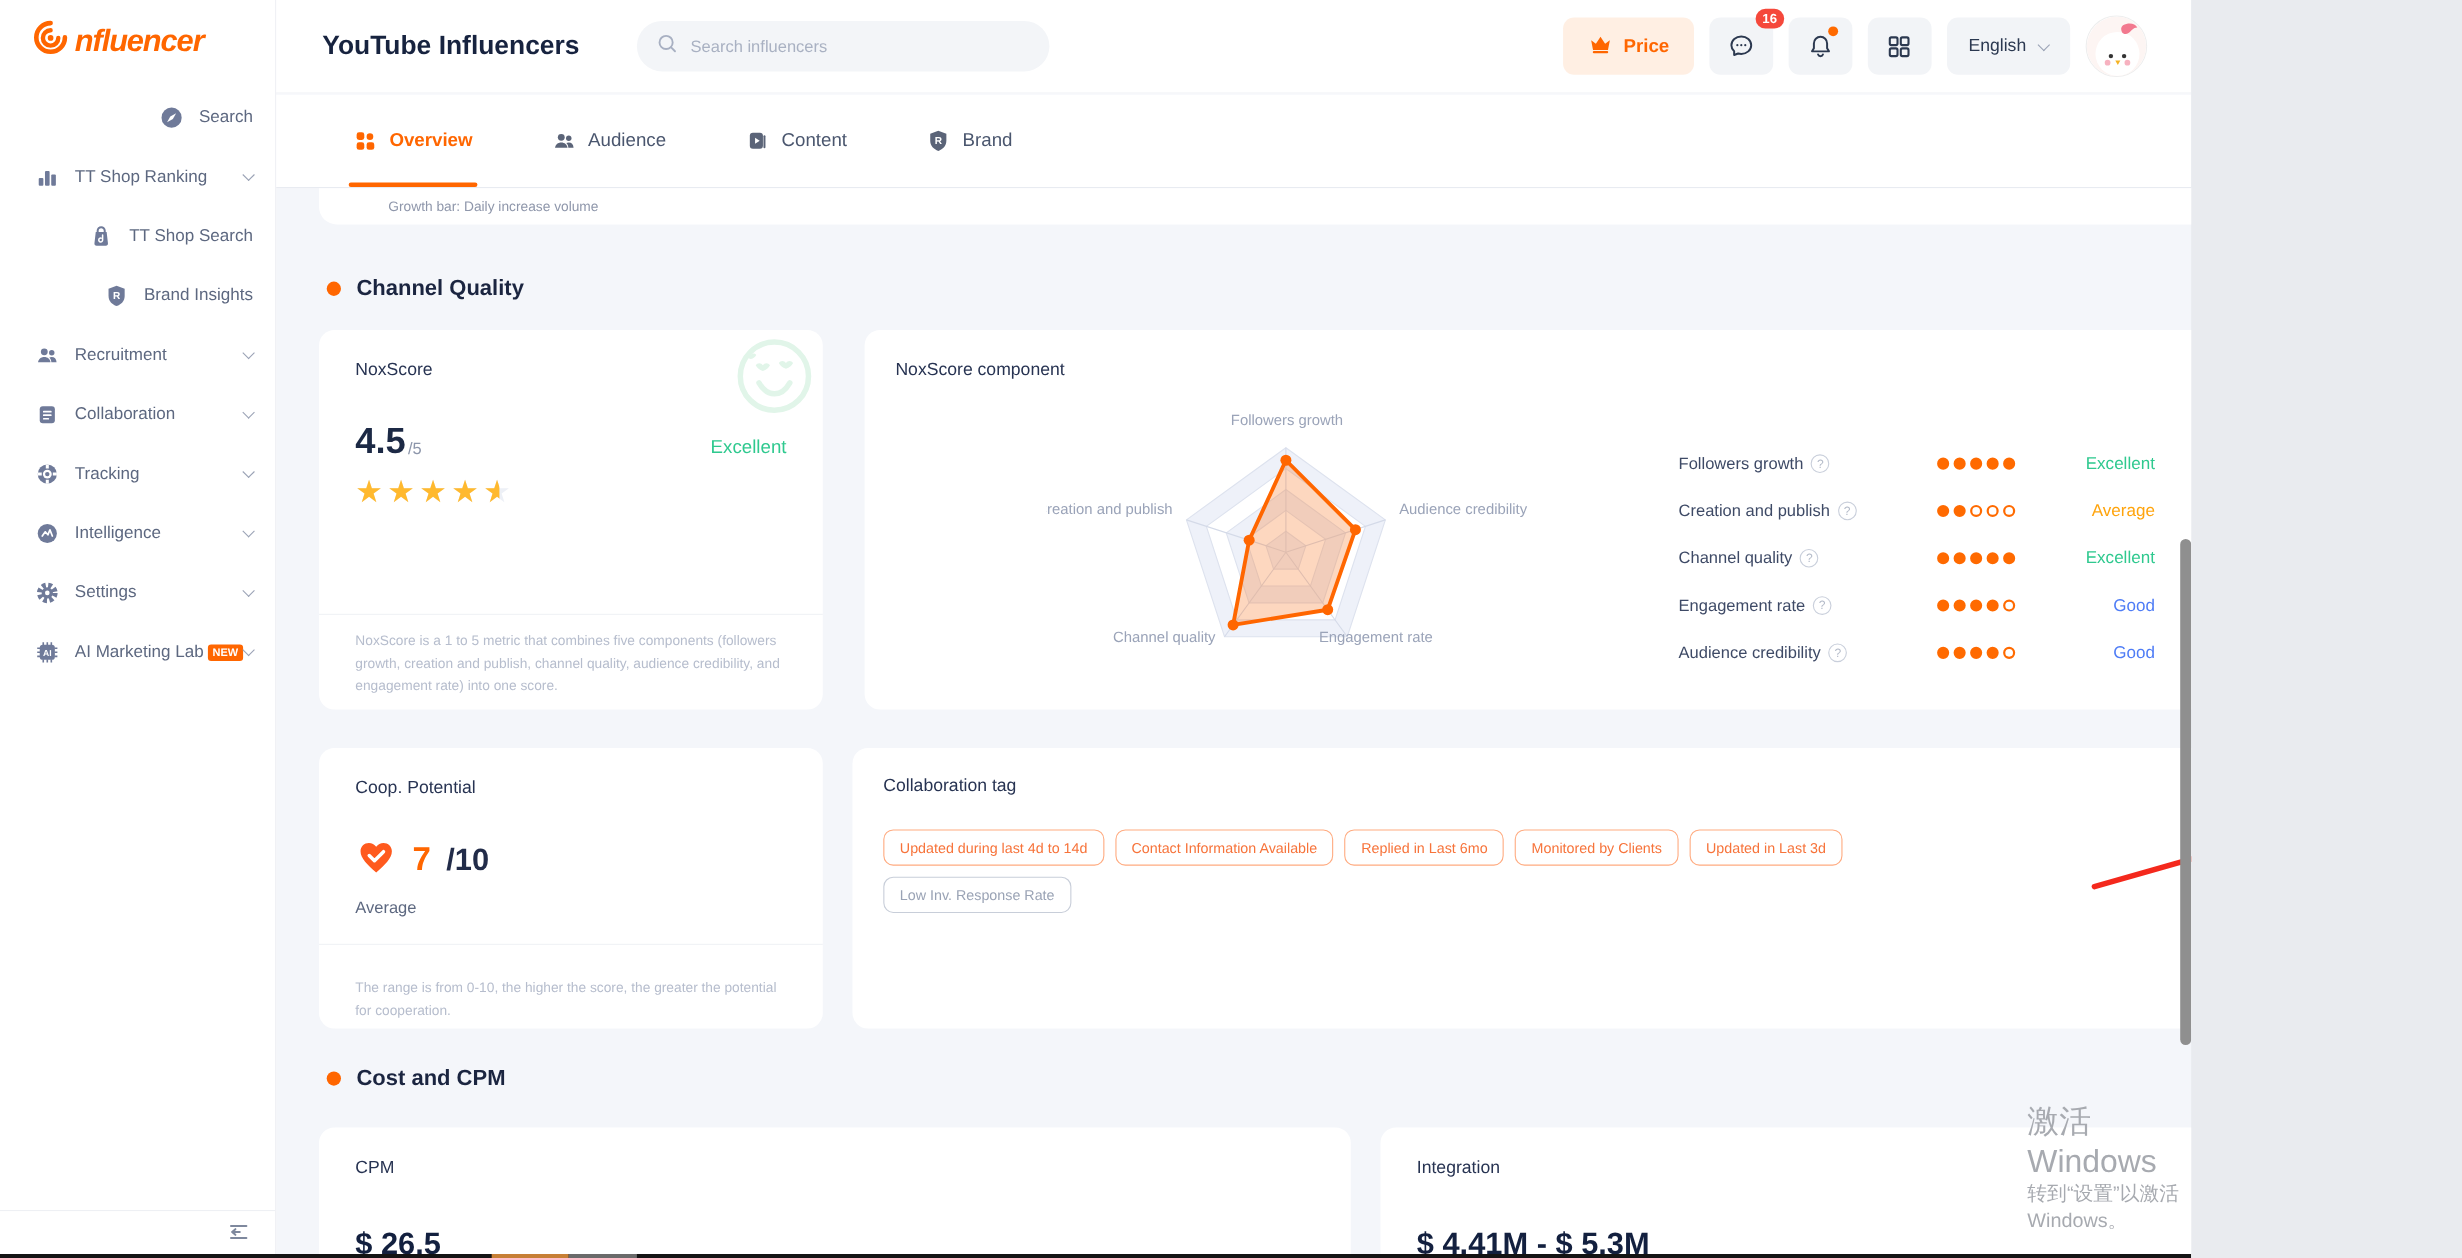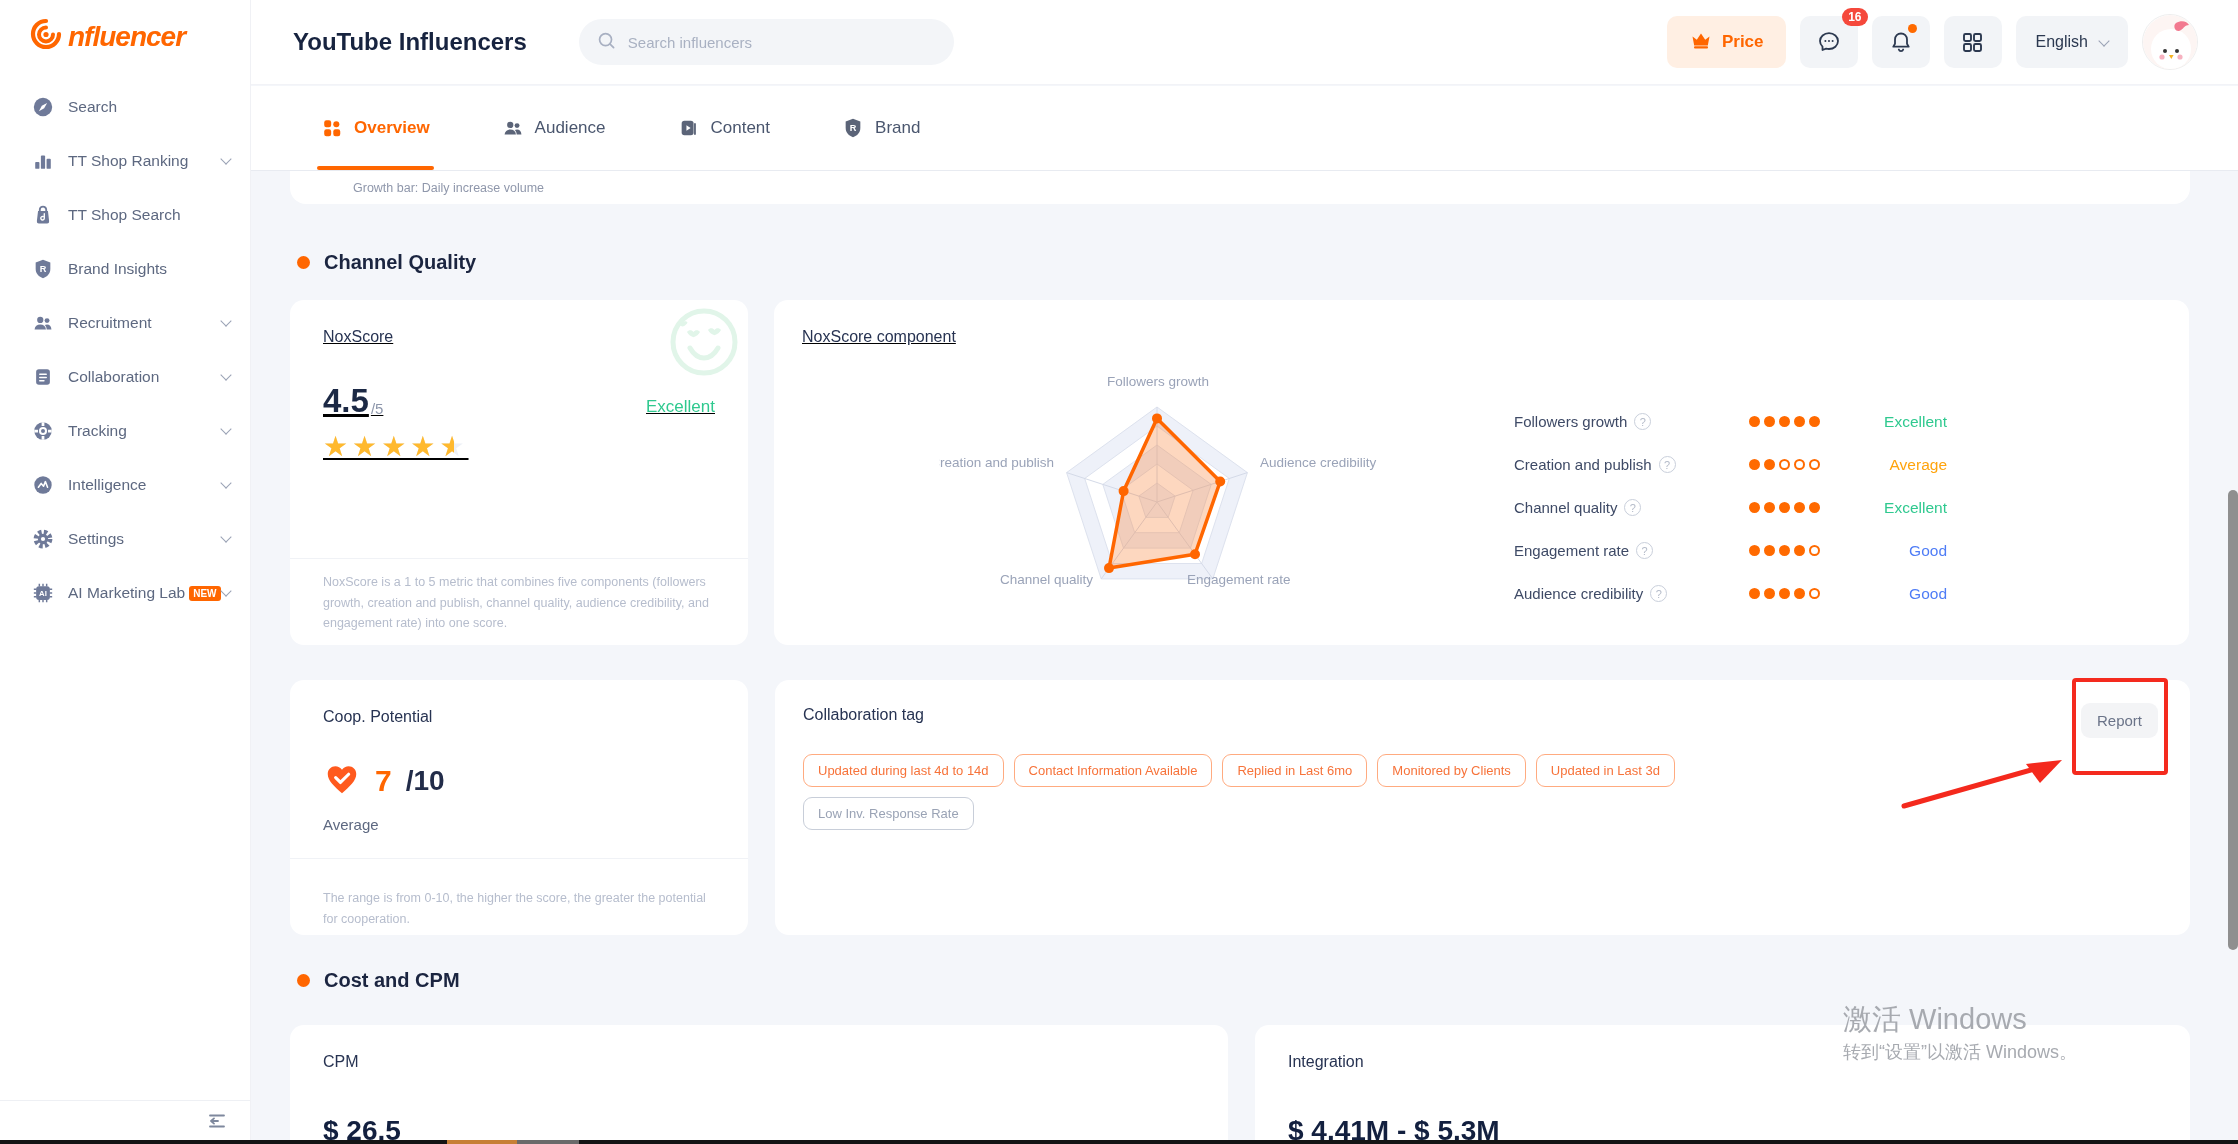--- a/index.html
+++ b/index.html
@@ -1,24 +1,24 @@
 <!DOCTYPE html>
 <html><head>
 <meta charset="utf-8">
 <style>
   * { margin:0; padding:0; box-sizing:border-box; }
   body { font-family:"Liberation Sans",sans-serif; background:#e9ebef; }
-  .screen { position:relative; width:2238px; height:1144px; background:#f4f6fa; overflow:hidden; }
+  .screen { position:relative; width:1992px; height:1144px; background:#f4f6fa; overflow:hidden; }
 
   
   .sidebar { position:absolute; left:0; top:0; width:251px; height:100%; background:#fff; border-right:1px solid #f0f1f5; z-index:5; }
   .logo { display:flex; align-items:center; padding:16px 0 0 26px; height:58px; cursor:pointer; }
   .logo-text { color:#ff6600; font-size:28px; font-weight:700; font-style:italic; letter-spacing:-1px; margin-left:2px; }
   .nav { margin-top:22px; }
-  .nav-item { display:flex; align-items:center; height:54px; padding:0 20px 0 32px; color:#5d6880; font-size:15.5px; font-weight:500; cursor:pointer; }
+  .nav-item { display:flex; align-items:center; height:54px; padding:0 20px 0 32px; color:#5d6880; font-size:15.5px; font-weight:500; cursor:pointer;justify-content:flex-end; }
   .nav-item .sicon { width:22px; height:22px; margin-right:14px; flex:0 0 22px; }
   .nav-item .sicon svg { width:22px; height:22px; display:block; }
   .nav-label { white-space:nowrap; }
   .new-badge { background:#ff6600; color:#fff; font-size:10px; font-weight:700; border-radius:3px; padding:2px 4px; margin-left:4px; }
   .chev { width:8px; height:8px; border-right:1.6px solid #9aa2b5; border-bottom:1.6px solid #9aa2b5; transform:rotate(45deg); margin-left:auto; margin-top:-4px; }
   .sidebar-foot { position:absolute; left:0; bottom:0; width:100%; height:44px; border-top:1px solid #eef0f4; display:flex; align-items:center; justify-content:flex-end; padding-right:22px; }
 
   
   .header { position:absolute; left:251px; top:0; right:0; height:85px; background:#fff; border-bottom:1px solid #f2f3f7; display:flex; align-items:center; padding:0 40px 0 42px; z-index:4; }
   .page-title { font-size:24px; font-weight:700; color:#17233f; margin-right:52px; }
@@ -45,21 +45,21 @@
   .content { position:absolute; left:251px; top:171px; right:0; bottom:0; background:#f4f6fa; }
   .card { background:#fff; border-radius:14px; position:relative; }
   .topcard { position:absolute; left:39px; top:0; width:1900px; height:33px; background:#fff; border-radius:0 0 16px 16px; display:flex; align-items:center; padding-left:63px; }
   .growth-note { font-size:12.5px; color:#8f97ab; }
   .section-h { position:absolute; display:flex; align-items:center; gap:14px; }
   .section-dot { width:13px; height:13px; border-radius:50%; background:#ff6600; }
   .section-title { font-size:20px; font-weight:700; color:#1b2540; }
   .sh-cq { left:46px; top:80px; }
   .sh-cost { left:46px; top:798px; }
 
-  .row1 { position:absolute; left:39px; top:129px; display:flex; gap:26px;text-decoration:underline; }
+  .row1 { position:absolute; left:39px; top:129px; display:flex; gap:38px; }
   .row2 { position:absolute; left:39px; top:509px; display:flex; gap:27px; }
   .row3 { position:absolute; left:39px; top:854px; display:flex; gap:27px; }
 
   .card-title { font-size:16px; color:#273352; font-weight:500; }
 
   
   .nox-card { width:458px; height:345px; padding:28px 33px 0; }
   .nox-score-line { margin-top:38px; display:flex; align-items:flex-end; }
   .big-score { font-size:33px; font-weight:700; color:#1c2945; line-height:1; }
   .score-max { font-size:15px; color:#8d96ab; margin-left:2px; }

